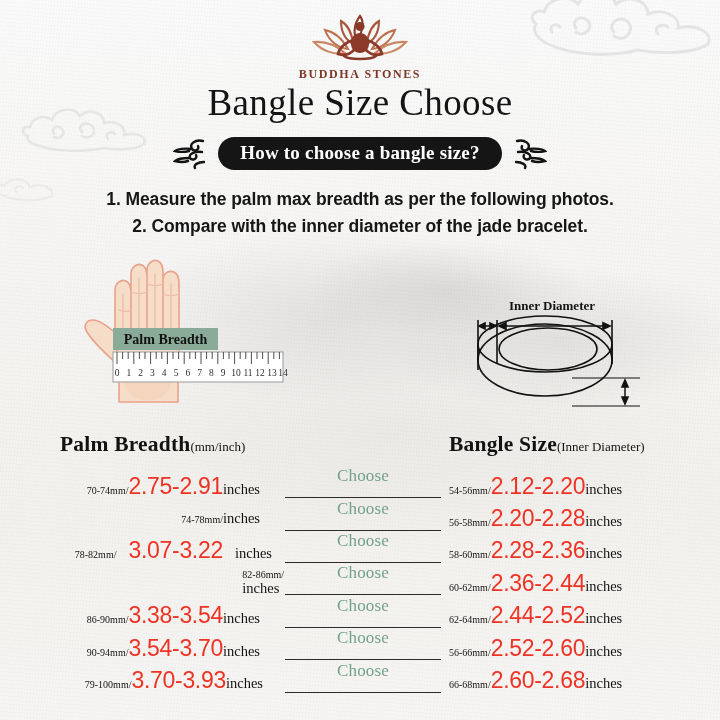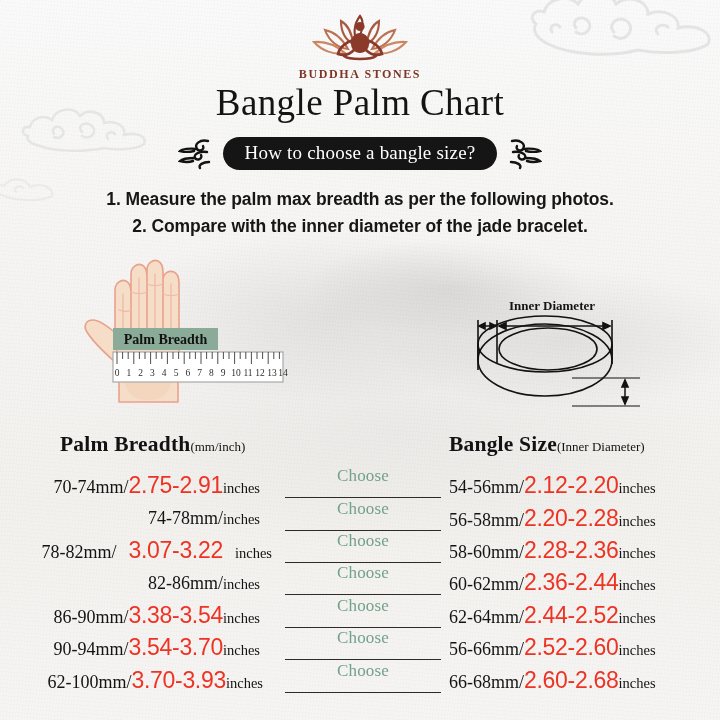--- a/index.html
+++ b/index.html
@@ -62,21 +62,21 @@
     position: absolute; left: 0; right: 0; top: 136px;
     display: flex; align-items: center; justify-content: center;
     gap: 9px;
   }
   #subtitle-pill {
     background: #151515;
     color: #ffffff;
     border-radius: 20px;
     padding: 5px 22px 6px 22px;
     font-family: "Liberation Serif", serif;
-    font-weight: 400;
+    font-weight: 700;
     font-size: 19px;
     letter-spacing: 0.2px;
     white-space: nowrap;
   }
   .flourish { flex: 0 0 auto; }
 
   #instructions {
     position: absolute; left: 0; right: 0; top: 186px;
     text-align: center;
     font-family: "Liberation Sans", sans-serif;
@@ -120,21 +120,21 @@
     display: flex;
     align-items: center;
   }
   .size-cell {
     display: flex;
     align-items: baseline;
     white-space: nowrap;
     font-family: "Liberation Serif", serif;
     color: #131313;
   }
-  .size-cell .mm { font-size: 18px; }
+  .size-cell .mm { font-size: 10px; }
   .size-cell .inch-val {
     font-family: "Liberation Sans", sans-serif;
     font-size: 23px;
     color: #ee3324;
     letter-spacing: -0.3px;
     line-height: 1;
   }
   .size-cell .unit { font-size: 14.5px; }
   .left-cell { position: absolute; }
   .right-cell { position: absolute; left: 449px; }
@@ -206,21 +206,21 @@
         <circle cx="52" cy="18.5" r="4.6" fill="#8b3a2a" stroke="none"></circle>
         <path d="M52 25 C46 25 43 30 43 36 C43 41 47 45 52 45 C57 45 61 41 61 36 C61 30 58 25 52 25 Z" fill="#8b3a2a" stroke="none"></path>
         <path d="M45 32 C38 34 31 40 30 46 C36 48 42 46 46 42"></path>
         <path d="M59 32 C66 34 73 40 74 46 C68 48 62 46 58 42"></path>
         <path d="M36 48 C41 52 63 52 68 48" stroke-width="2.4"></path>
       </g>
     </svg>
     <div id="brand-name">BUDDHA STONES</div>
   </div>
 
-  <div id="chart-title">Bangle Palm Chart</div>
+  <div id="chart-title">Bangle Size Choose</div>
 
   <div id="pill-row">
     <svg class="flourish" width="36" height="34" viewBox="0 0 36 34">
       <g fill="none" stroke="#131313" stroke-width="2.4" stroke-linecap="round">
         <path d="M30 5 C22 3 16 8 19 13 C21 16 27 14 25 10"></path>
         <path d="M19 13 C12 12 4 13 2 15 C6 16 12 16 16 15"></path>
         <path d="M29 16 C22 15 15 18 17 22 C19 25 25 23 23 19"></path>
         <path d="M17 22 C11 22 4 23 2 25 C6 26 12 26 15 25"></path>
         <path d="M31 26 C25 26 20 29 22 32"></path>
       </g>
@@ -373,21 +373,21 @@
         <div class="choose-cell">
           <span>Choose</span>
         </div>
         <div class="size-cell right-cell">
           <span class="mm">58-60mm/</span>
           <span class="inch-val">2.28-2.36</span>
           <span class="unit">inches</span>
         </div>
       </div>
       <div class="row">
-        <div class="size-cell left-cell" style="right: 460px;">
+        <div class="size-cell left-cell" style="right: 436px; flex-direction: column;">
           <span class="mm">82-86mm/</span>
           <span class="unit">inches</span>
         </div>
         <div class="choose-cell">
           <span>Choose</span>
         </div>
         <div class="size-cell right-cell">
           <span class="mm">60-62mm/</span>
           <span class="inch-val">2.36-2.44</span>
           <span class="unit">inches</span>
@@ -418,21 +418,21 @@
           <span>Choose</span>
         </div>
         <div class="size-cell right-cell">
           <span class="mm">56-66mm/</span>
           <span class="inch-val">2.52-2.60</span>
           <span class="unit">inches</span>
         </div>
       </div>
       <div class="row">
         <div class="size-cell left-cell" style="right: 457px;">
-          <span class="mm">62-100mm/</span>
+          <span class="mm">79-100mm/</span>
           <span class="inch-val">3.70-3.93</span>
           <span class="unit">inches</span>
         </div>
         <div class="choose-cell">
           <span>Choose</span>
         </div>
         <div class="size-cell right-cell">
           <span class="mm">66-68mm/</span>
           <span class="inch-val">2.60-2.68</span>
           <span class="unit">inches</span>

